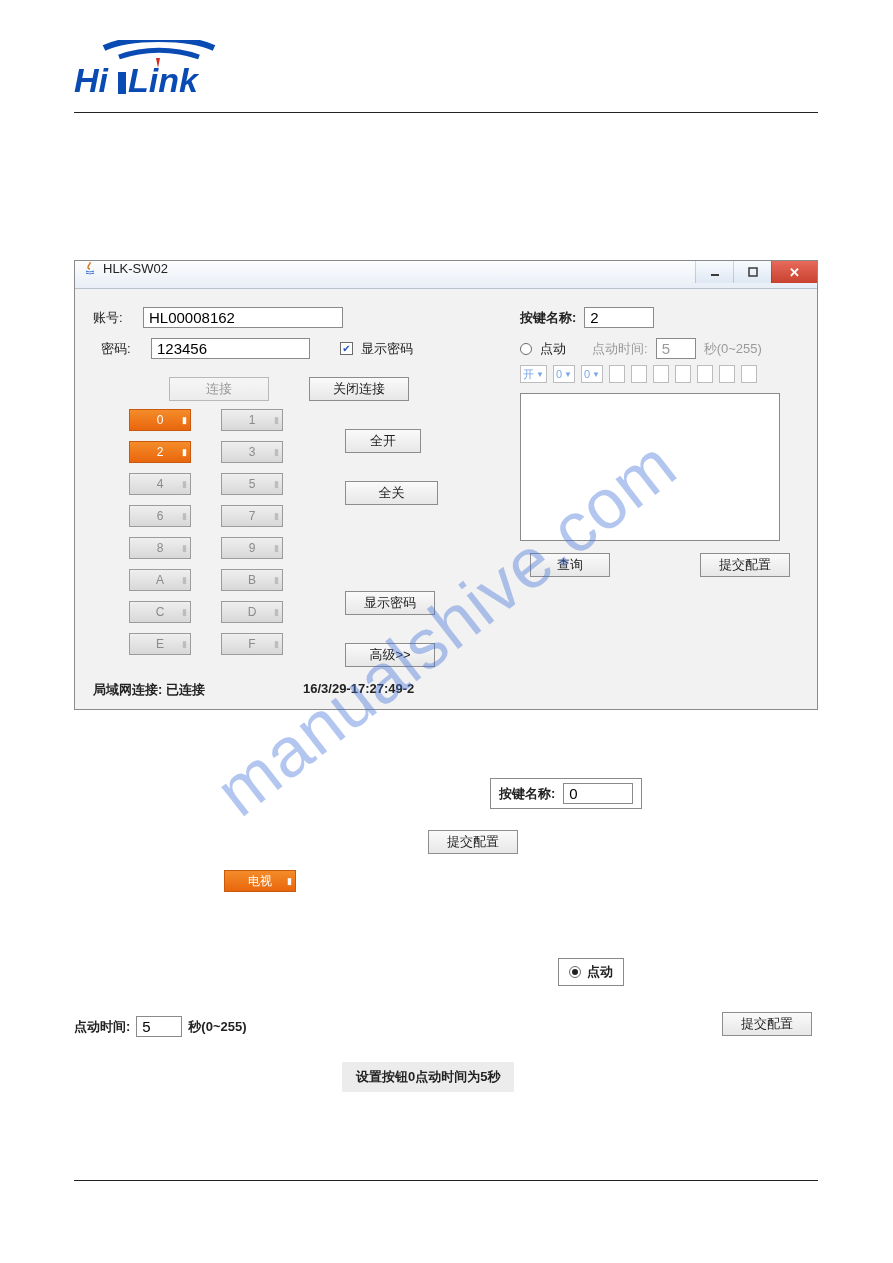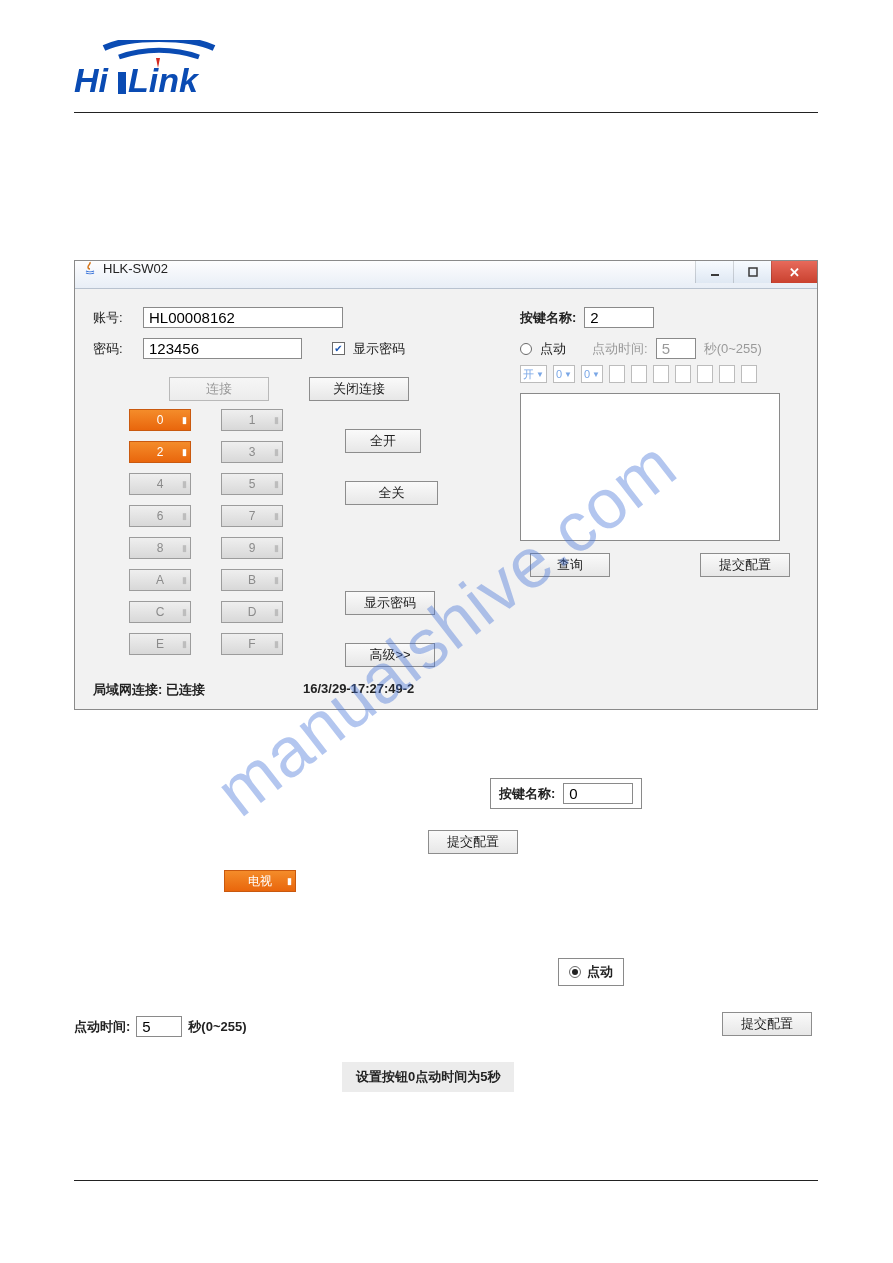--- a/index.html
+++ b/index.html
@@ -194,21 +194,21 @@
       </div>
     </div>
 
     <div class="client">
 
       <div class="left-col">
         <div class="row">
           <span class="lbl" style="width:42px;">账号:</span>
           <input class="text-input" style="width: 200px;" value="HL00008162">
         </div>
-        <div class="row" style="margin-top:10px;">
+        <div class="row" style="margin-top:10px;margin-left:8px;">
           <span class="lbl" style="width:42px;">密码:</span>
           <input class="text-input" style="width: 159px;" value="123456">
           <span style="width:14px"></span>
           <span class="checkbox">✔</span>
           <span class="lbl">显示密码</span>
         </div>
         <div class="row" style="margin-top:18px; gap:40px; margin-left:30px;">
           <span class="btn disabled" style="width:100px;">连接</span>
           <span class="btn" style="width:100px;">关闭连接</span>
         </div>

